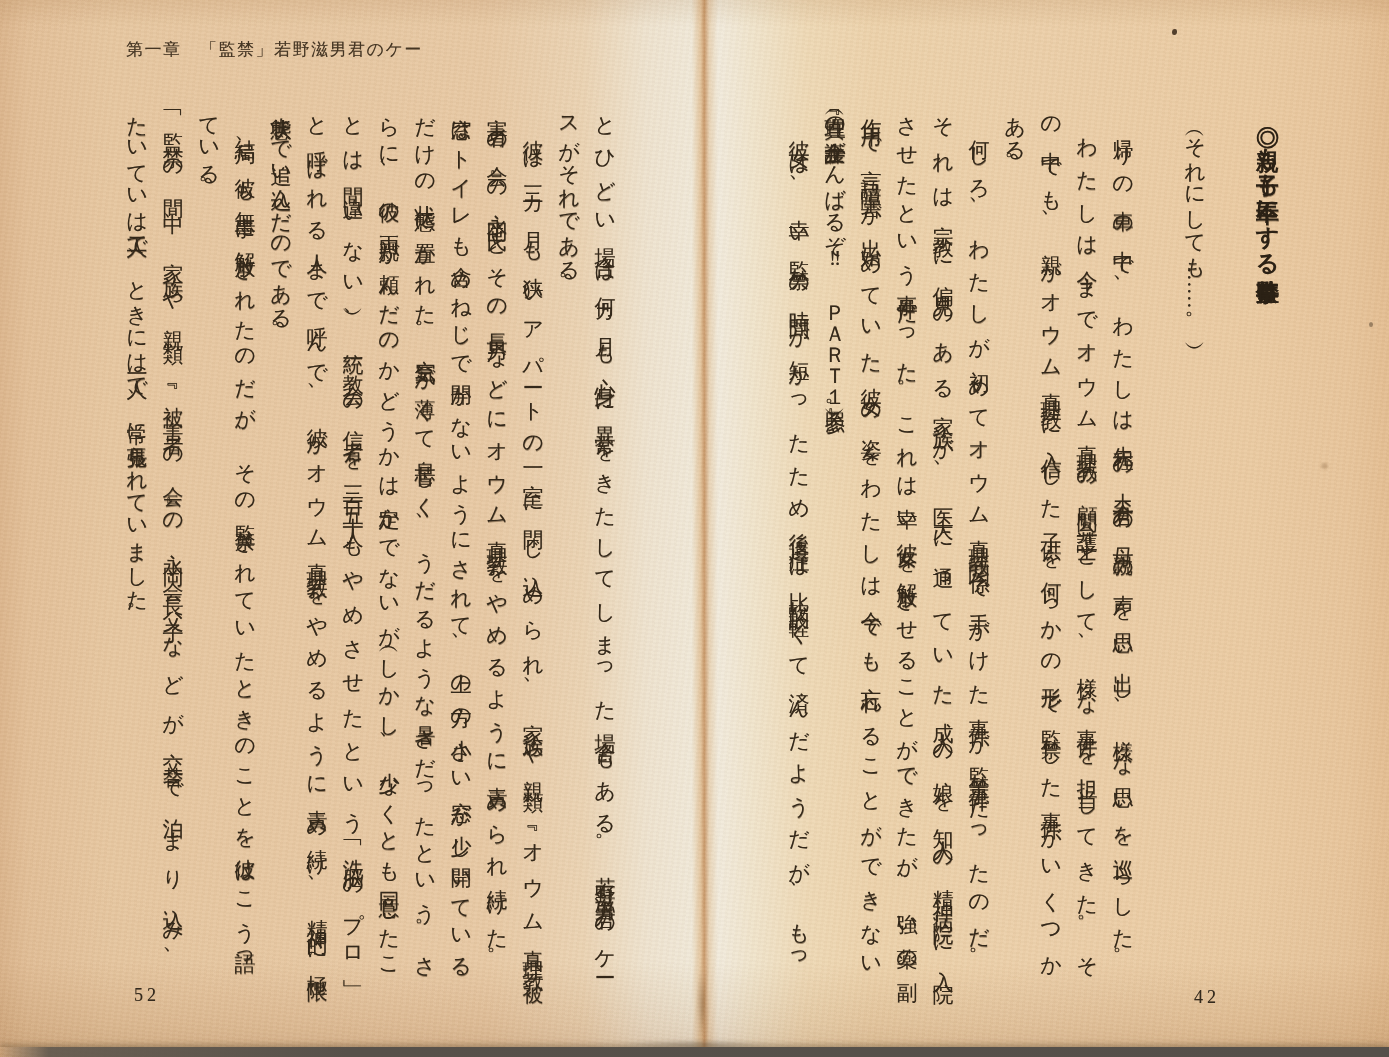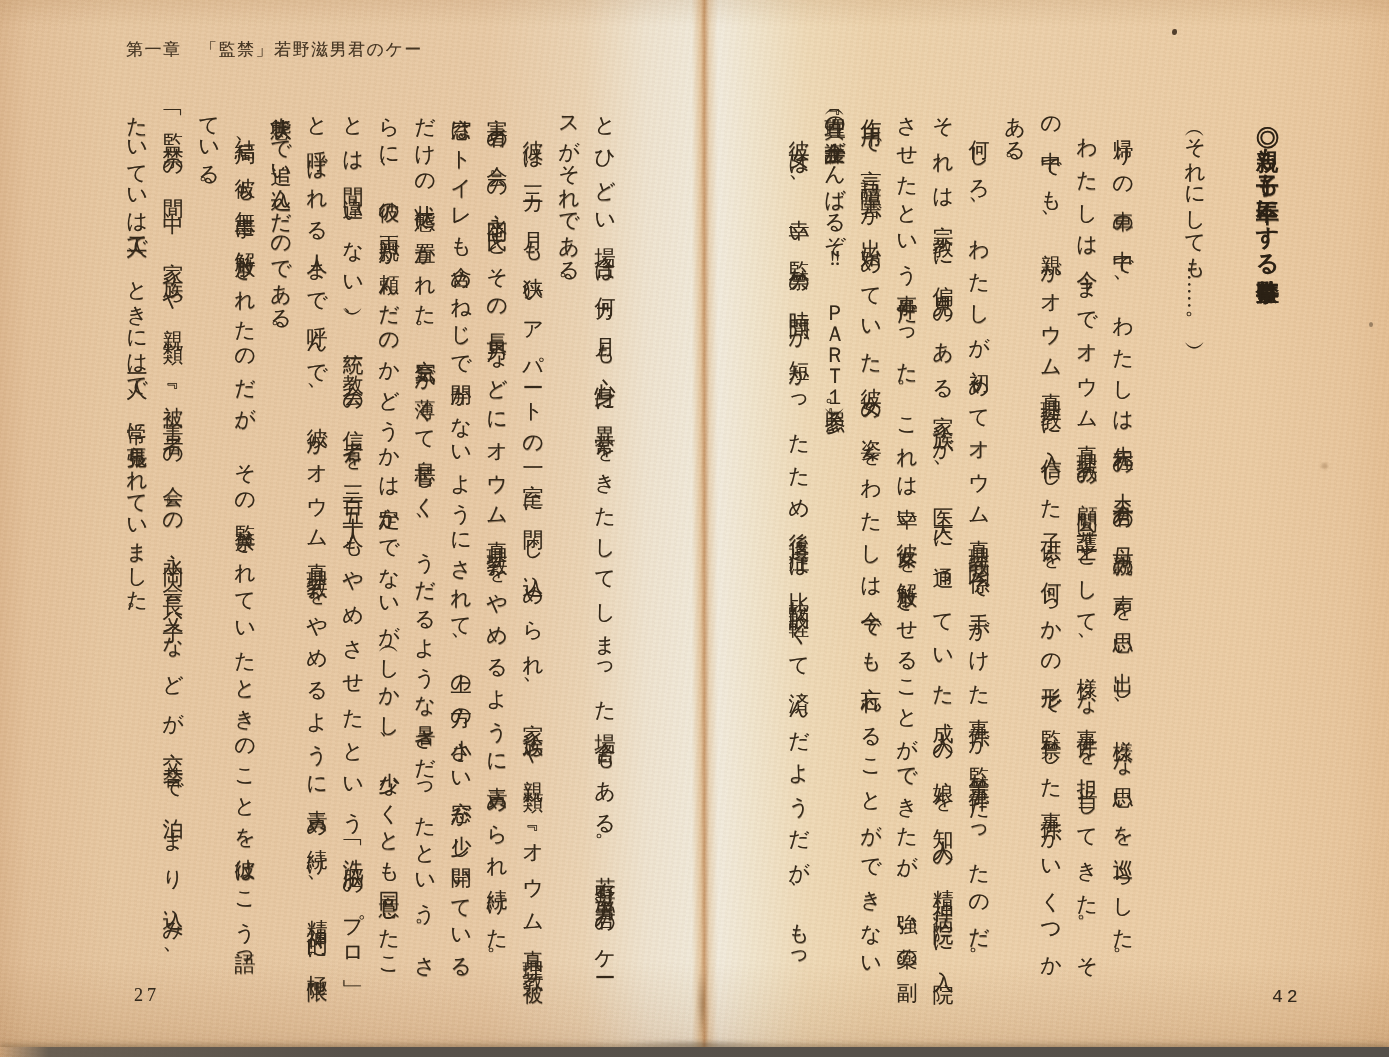--- a/index.html
+++ b/index.html
@@ -41,21 +41,21 @@
   .line{}
   .line.full{text-align:justify;text-align-last:justify;}
   .line.indent{text-indent:21px;}
   .line.blank{width:36px;}
   .line.heading{font-weight:bold;font-size:23px;text-indent:6px;color:#2b2115;}
   .page-number{
     position:absolute;font-size:18px;letter-spacing:4px;color:#33291d;
     text-shadow:0.3px 0.3px 0.4px rgba(60,45,25,0.4);
   }
   .page-number.left{left:134px;top:985px;}
-  .page-number.right{left:1272px;top:987px;font-family:Liberation Mono, monospace;}
+  .page-number.right{left:1194px;top:987px;}
   .spine-fold-shadow{
     position:absolute;left:697px;top:958px;width:10px;height:92px;
     background:radial-gradient(closest-side, rgba(105,72,38,0.55), rgba(105,72,38,0) 75%);
     filter:blur(2px);
   }
   .bottom-edge{
     position:absolute;left:0;bottom:0;width:1389px;height:10px;
     background:linear-gradient(90deg, rgba(88,82,74,0) 0%, rgba(88,82,74,0.85) 3.5%, #57514a 25%, #55504a 100%);
     box-shadow:0 -3px 5px rgba(95,72,42,0.35);
   }
@@ -103,21 +103,21 @@
       <div class="line flush full">らに、彼の両親が頼んだのかどうかは定かでないが（しかし、少なくとも同意したこ</div>
       <div class="line flush full">とは間違いない）、統一教会の信者を三百五十人もやめさせたという「洗脳のプロ」</div>
       <div class="line flush full">と呼ばれる人まで呼んで、彼がオウム真理教をやめるように責め続け、精神的に極限</div>
       <div class="line flush">状態まで追い込んだのである。</div>
       <div class="line indent full">結局、彼も無事に解放されたのだが、その監禁されていたときのことを彼はこう語っ</div>
       <div class="line flush">ている。</div>
       <div class="line flush full">「監禁の間中、家族や親類、『被害者の会』の永岡会長父子などが交替で泊まり込み、</div>
       <div class="line flush">たいていは二人で、ときには一人で、常に見張られていました。</div>
     </div>
 
-  <div class="page-number left">27</div>
+  <div class="page-number left">52</div>
 
   <div class="page-number right">42</div>
 
   <div class="spine-fold-shadow"></div>
   <div class="bottom-smudge"></div>
   <div class="bottom-edge"></div>
 
   <div class="speck a"></div>
   <div class="speck b"></div>
   <div class="speck c"></div>

